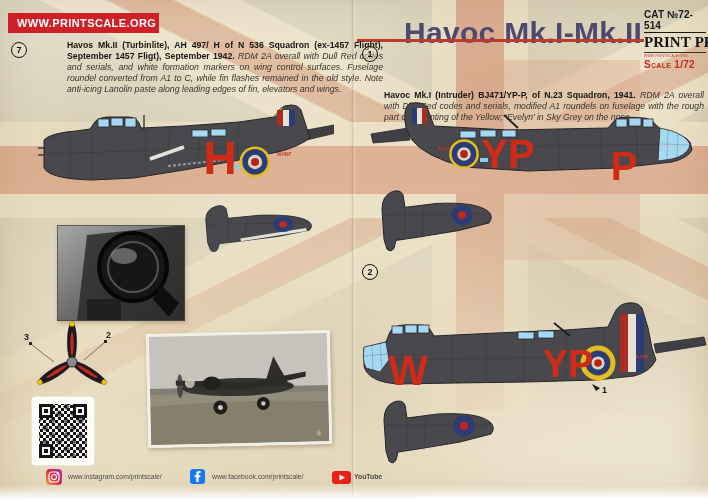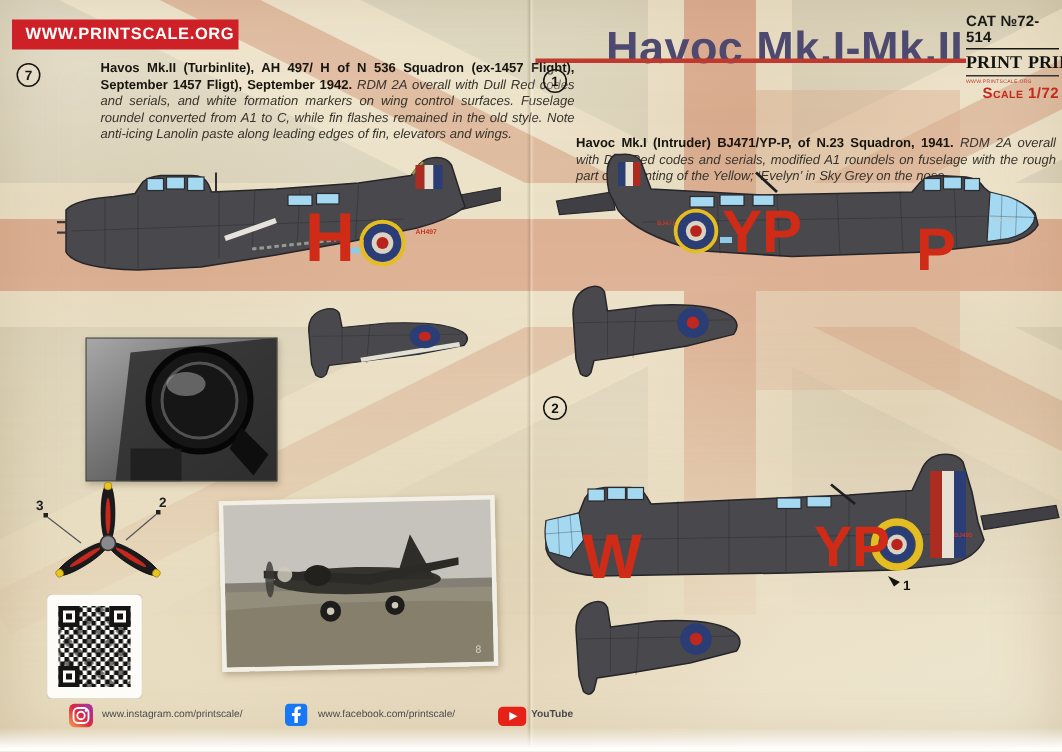--- a/index.html
+++ b/index.html
@@ -20,25 +20,25 @@
   #crease{left:351px;top:0;width:5px;height:501px;
     background:linear-gradient(90deg,transparent,rgba(120,90,50,.20) 40%,rgba(255,255,248,.30) 65%,transparent);}
   #bottom-fade{left:0;bottom:0;width:708px;height:16px;
     background:linear-gradient(180deg,transparent,#ffffff 90%);}
   #banner{left:8px;top:13px;width:151px;height:20px;background:#cd2127;color:#fff;
     font-weight:bold;font-size:11px;letter-spacing:.4px;line-height:20px;padding-left:9px;box-sizing:border-box;}
   #title{left:356px;top:16px;font-size:30px;font-weight:bold;color:#4e4a6f;letter-spacing:.3px;padding-left:48px;}
   #title-underline{left:357px;top:39px;width:287px;height:2.5px;background:#c0392e;}
   #catbox{left:644px;top:9px;width:62px;}
   .cat-no{font-size:10px;font-weight:bold;color:#181818;border-bottom:1px solid #181818;padding-bottom:1px;letter-spacing:.1px;}
-  .brand{font-family:"Liberation Serif",serif;font-size:12px;font-weight:bold;color:#111;
+  .brand{font-family:"Liberation Serif",serif;font-size:15px;font-weight:bold;color:#111;
     border-bottom:1px solid #333;padding:1px 0;display:flex;align-items:center;gap:2px;}
   .brand .diamond{width:4px;height:4px;background:#c0392e;transform:rotate(45deg);display:inline-block;}
   .brand-site{font-size:3.4px;color:#c0392e;letter-spacing:.2px;padding:1px 0;}
-  .scale{font-size:10px;font-weight:bold;color:#c5291d;font-variant:small-caps;letter-spacing:.3px;text-align:right;}
+  .scale{font-size:10px;font-weight:bold;color:#c5291d;font-variant:small-caps;letter-spacing:.3px;}
   .num-circle{position:absolute;width:14px;height:14px;border:1.4px solid #15130f;border-radius:50%;
     font-size:9px;font-weight:bold;color:#15130f;text-align:center;line-height:14px;background:rgba(240,232,212,.35);}
   .entry{position:absolute;font-size:8.7px;line-height:1.27;text-align:justify;color:#2e2b26;}
   .entry .eh{font-weight:bold;color:#17150f;}
   .entry .eb{font-style:italic;color:#38342c;}
   .code{font-family:"Liberation Sans",sans-serif;font-weight:bold;fill:#d02b17;}
   .serial{font-family:"Liberation Sans",sans-serif;font-weight:bold;fill:#c33a28;}
   .pline{stroke:#1e1e22;stroke-opacity:.3;stroke-width:.7;fill:none;}
   .hull{fill:#49494d;stroke:#26262a;stroke-width:1;stroke-linejoin:round;}
   .tp{fill:#404044;stroke:#26262a;stroke-width:.8;}

